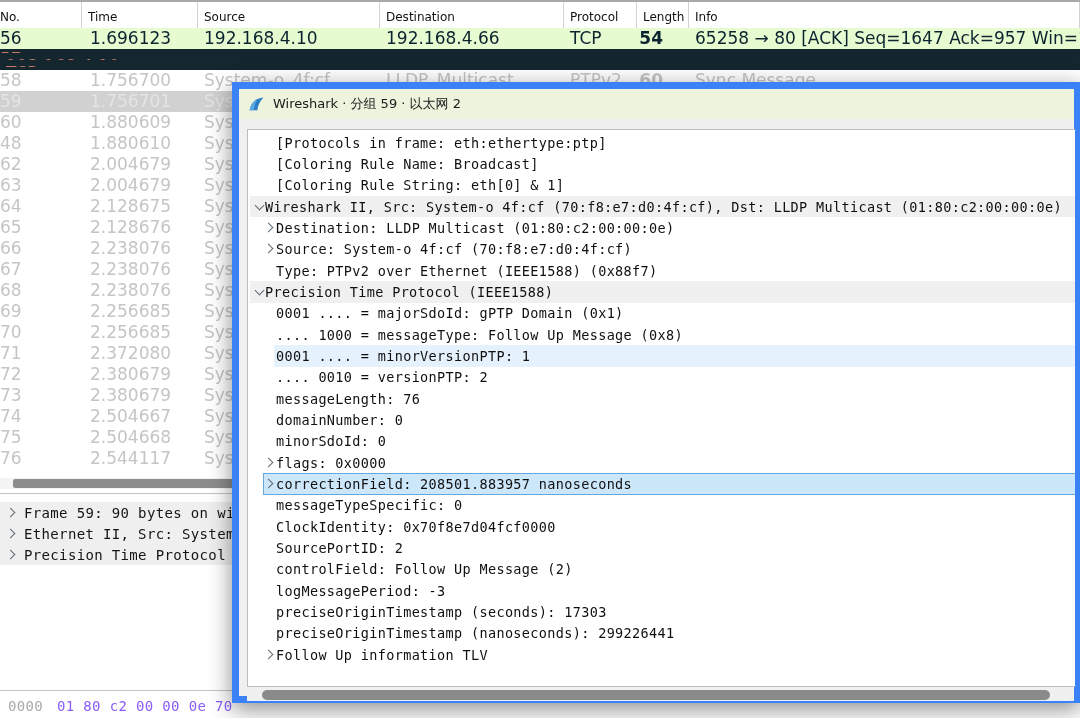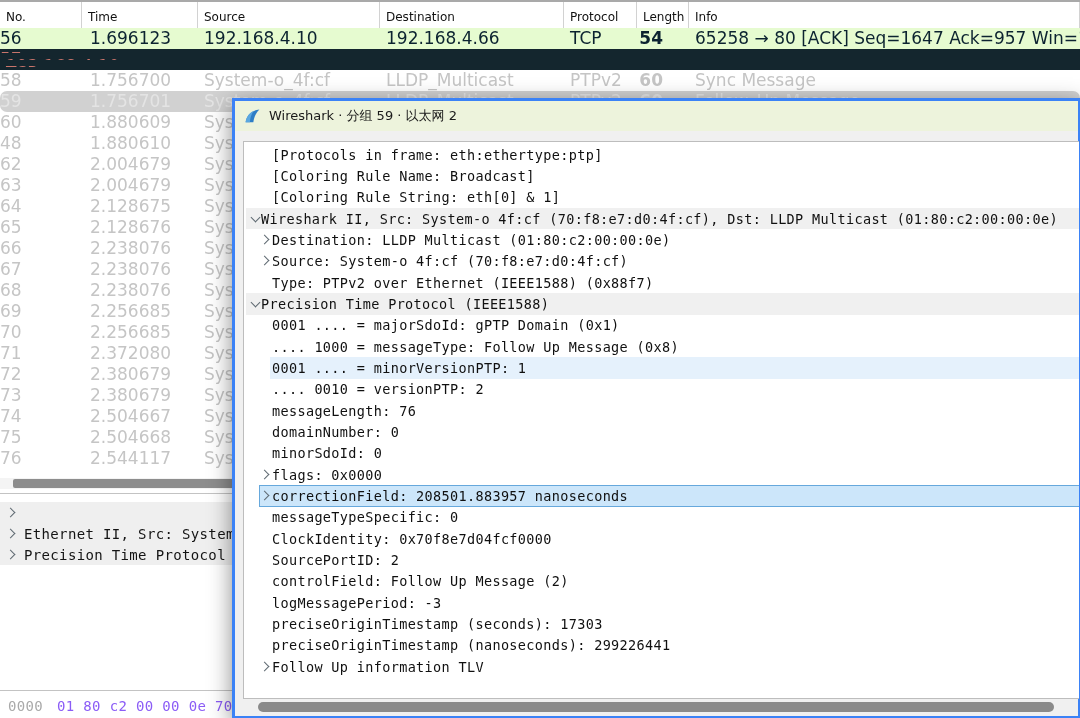--- a/index.html
+++ b/index.html
@@ -6,34 +6,34 @@
   html,body { width:1080px; height:718px; overflow:hidden; background:#ffffff;
               font-family:"DejaVu Sans", sans-serif; }
   .app { position:absolute; inset:0; width:1080px; height:718px; background:#fff; }
 
   
   .list-header { position:absolute; top:0; left:0; right:0; height:28px; background:#fff;
                  border-top:2px solid #a9a9a9; display:flex;
                  font-size:12px; color:#111; }
   .hcell { height:100%; display:flex; align-items:flex-end; padding-bottom:4px;
            border-right:1px solid #d2d2d2; padding-left:6px; white-space:nowrap; overflow:hidden; }
-  .hcell.c0 { padding-left:6px; }
+  .hcell.c0 { padding-left:0; }
   .c0 { width:82px; }  .c1 { width:116px; } .c2 { width:182px; } .c3 { width:184px; }
   .c4 { width:73px; }  .c5 { width:52px; }  .c6 { flex:1; }
 
   .rows { position:absolute; top:28px; left:0; right:0; }
   .prow { display:flex; height:21px; line-height:21px; font-size:17px; white-space:nowrap; }
   .cell { overflow:hidden; white-space:nowrap; }
   .cell.c0 { text-align:left; padding-right:7px; }
   .cell.c1 { padding-left:8px; } .cell.c2 { padding-left:6px; } .cell.c3 { padding-left:6px; }
   .cell.c4 { padding-left:6px; } .cell.c5 { text-align:right; padding-right:26px;font-weight:bold; }
   .cell.c6 { padding-left:6px; }
   .tcp-ack { background:#e6fbd0; color:#0c2330; }
   .tcp-bad { background:#14262e; color:#c9756c;flex-direction:column; }
-  .ptp     { background:#ffffff; color:#c5c5c5;border-radius:7px; }
+  .ptp     { background:#ffffff; color:#c5c5c5; }
   .sel-inactive { background:#d1d1d1; color:#e4e4e4; }
 
   
   .hscroll { position:absolute; top:478px; left:0; right:0; height:11px; background:#f4f4f4; }
   .hscroll .thumb { position:absolute; top:1px; bottom:1px; left:13px; width:300px;
                     background:#8d8d8d; border-radius:2px; }
   .split1 { position:absolute; top:493px; left:0; right:0; height:1px; background:#c3c3c3; }
 
   
   .detail { position:absolute; top:497px; left:0; right:0;
@@ -51,22 +51,22 @@
   .hexbytes{ position:absolute; left:57px; color:#8b5cf6; }
 
   
   .chev { width:10px; height:10px; position:relative; flex:0 0 10px; }
   .chev::before { content:""; position:absolute; width:6px; height:6px;
                   border-right:1.6px solid #5f6a72; border-bottom:1.6px solid #5f6a72; }
   .chev.right::before { transform:rotate(-45deg); top:1px; left:0; }
   .chev.down::before  { transform:rotate(45deg);  top:0;   left:2px; }
 
   
-  .popup { position:absolute; left:232px; top:98px; width:849px; height:621px;
-           background:#f0f0f0; border:3px solid #3b82f6;
+  .popup { position:absolute; left:232px; top:82px; width:849px; height:621px;
+           background:#f0f0f0; border:7px solid #3b82f6;
            box-shadow:0 6px 22px rgba(0,0,0,.45); }
   .titlebar { position:absolute; top:0; left:0; right:0; height:30px; background:#edf3dc;
               display:flex; align-items:center; padding-left:9px;
               font-size:13px; color:#1a1a1a; }
   .titlebar svg { width:17px; height:17px; margin-right:8px; flex:0 0 17px; }
   .title-text { white-space:nowrap; overflow:hidden; }
 
   .tree { position:absolute; left:8px; top:40px; right:-1px; height:558px; background:#fff;
           border:1px solid #bdbdbd; border-right:none; overflow:hidden;
           font-family:"DejaVu Sans Mono", monospace; font-size:13.5px; letter-spacing:.35px;
@@ -293,20 +293,21 @@
     </div>
 
   <div class="hscroll">
     <div class="thumb"></div>
   </div>
   <div class="split1"></div>
 
   <div class="detail">
       <div class="drow">
         <span class="chev right"></span>
+        <span class="dtext">Frame 59: 90 bytes on wi</span>
       </div>
       <div class="drow">
         <span class="chev right"></span>
         <span class="dtext">Ethernet II, Src: System-</span>
       </div>
       <div class="drow">
         <span class="chev right"></span>
         <span class="dtext">Precision Time Protocol (</span>
       </div>
     </div>

